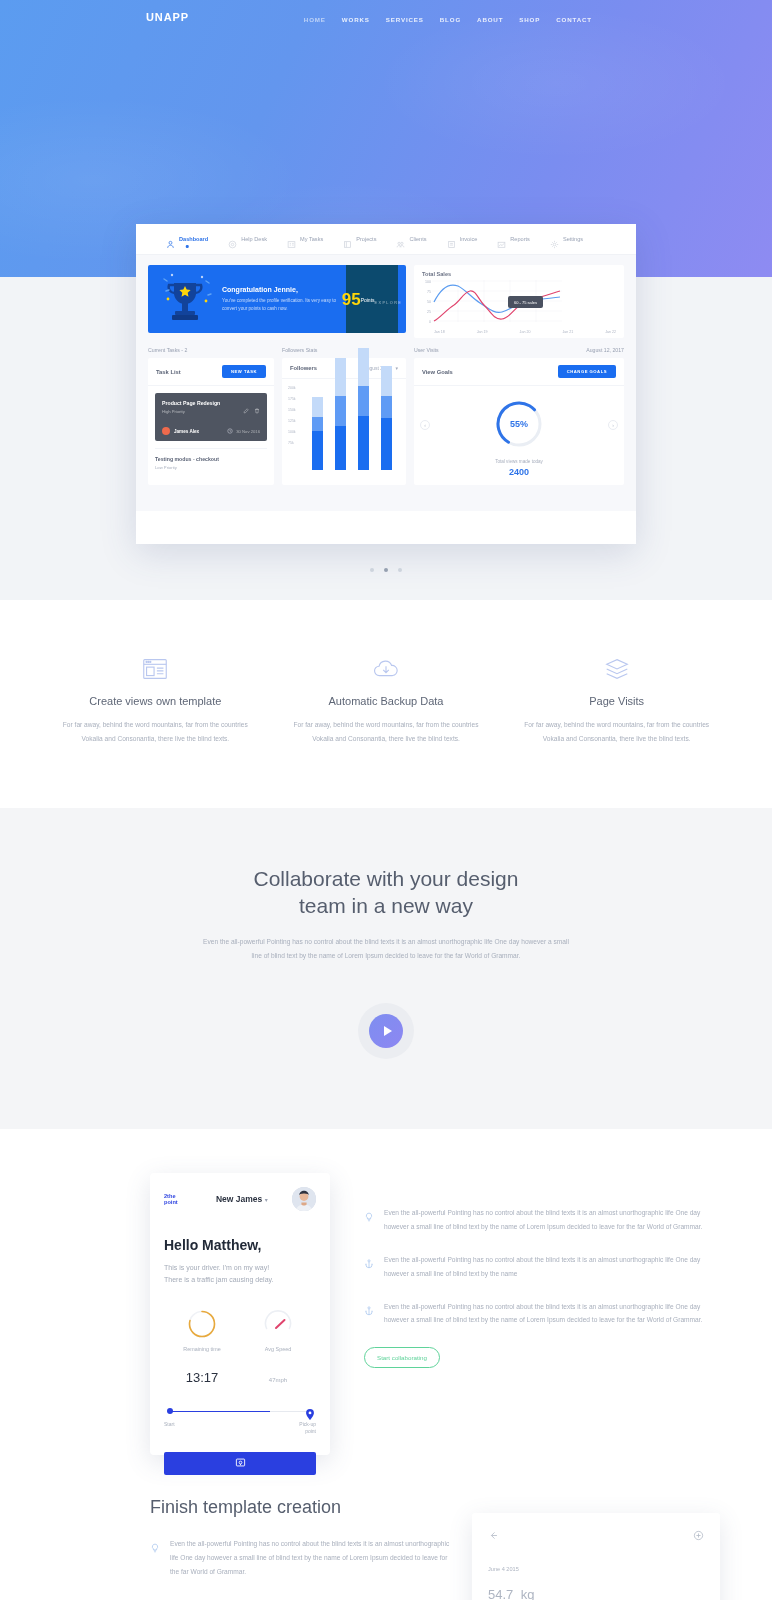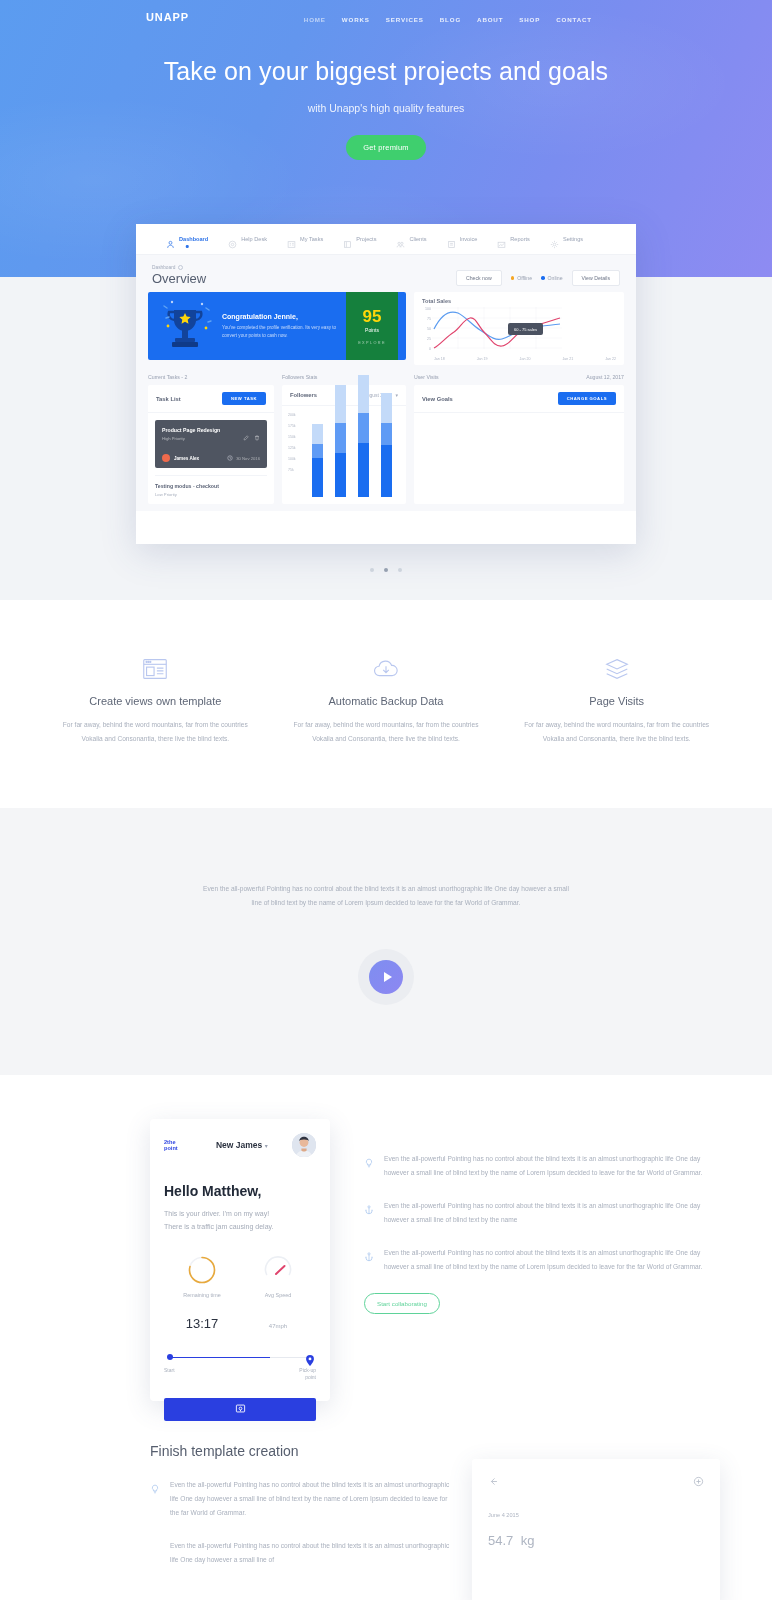--- a/index.html
+++ b/index.html
@@ -113,22 +113,22 @@
   .row1 { display:flex; gap:8px; }
   .congrat {
     flex:0 0 258px; height:68px; background:#1a6df0; border-radius:2px;
     display:flex; align-items:center; padding:0 8px; position:relative; overflow:hidden;
   }
   .trophy { width:62px; height:56px; position:relative; flex:0 0 62px; }
   .c-text { flex:1; padding-left:4px; }
   .c-title { color:#fff; font-size:7px; font-weight:bold; }
   .c-desc { color:rgba(255,255,255,.72); font-size:4.6px; line-height:1.65; margin-top:4px; }
   .points-box {
-    width:52px; height:68px; background:#15803d;
-    display:flex; flex-direction:column; align-items:center; justify-content:center;
+    width:52px; height:68px; background:#0c4a6e;
+    display:flex; align-items:center; justify-content:center;
   }
   .pt-num { color:#ffd60a; font-size:17px; font-weight:bold; line-height:1; }
   .pt-lbl { color:#fff; font-size:5px; margin-top:2px; }
   .pt-ex { color:rgba(255,255,255,.6); font-size:3.8px; letter-spacing:1.4px; margin-top:8px; }
 
   .sales-card { flex:1; background:#fff; border-radius:2px; padding:6px 8px; position:relative; }
   .sales-title { font-size:5.6px; color:#6d7486; font-weight:bold; }
   .spark { position:relative; height:52px; margin-top:3px; }
   .spark svg { position:absolute; left:10px; top:0; }
   .yax { position:absolute; left:0; top:0; height:44px; width:10px; }
@@ -270,21 +270,21 @@
   .b-ico { flex:0 0 10px; padding-top:2px; }
   .b-tx { font-size:6.6px; color:#a9b0bd; line-height:2.1; }
   .collab-btn {
     margin-top:20px; display:inline-block; border:1px solid #5fd39a; color:#5fd39a;
     background:#fff; font-size:6.2px; padding:6px 12px; border-radius:12px; cursor:pointer;
   }
 
   
   .finish { background:#fff; display:flex; padding:42px 0 0 0; }
   .fin-left { width:300px; margin-left:150px; flex:0 0 300px; }
-  .fin-t { font-size:14px; color:#565e6e; font-weight:normal; }
+  .fin-t { font-size:18px; color:#565e6e; font-weight:normal; }
   .fin-right { flex:1; margin:16px 52px 0 22px; }
   .wcard {
     background:#fff; border-radius:3px; box-shadow:0 6px 24px rgba(80,95,130,.14);
     padding:14px 16px 20px 16px; min-height:150px;
   }
   .wc-top { display:flex; align-items:center; color:#b5bcc8; }
   .wc-plus { margin-left:auto; }
   .wc-date { font-size:5.6px; color:#aeb5c2; margin-top:21px; }
   .wc-val { font-size:27px; color:#4b5260; font-weight:normal; line-height:1; margin-top:5px; }
   .wc-val span { font-size:13px; color:#aeb5c2; }
@@ -300,25 +300,20 @@
       <nav class="nav">
         <a href="#" class="active">HOME</a>
         <a href="#">WORKS</a>
         <a href="#">SERVICES</a>
         <a href="#">BLOG</a>
         <a href="#">ABOUT</a>
         <a href="#">SHOP</a>
         <a href="#">CONTACT</a>
       </nav>
     </div>
-    <div class="hero-copy">
-      <h1 class="hero-title">Take on your biggest projects and goals</h1>
-      <p class="hero-sub">with Unapp's high quality features</p>
-      <button class="btn-premium">Get premium</button>
-    </div>
   </section>
 
   <section class="sec-grey">
     <div class="dash-wrap">
 
 
       <div class="dash-nav">
         <div class="dnav-item active">
           <span class="dnav-ico">
             <svg width="9" height="9" viewBox="0 0 16 16" fill="none" stroke="#2f74e8" stroke-width="1.3">
@@ -388,41 +383,20 @@
             <svg width="9" height="9" viewBox="0 0 16 16" fill="none" stroke="#9aa3b5" stroke-width="1.3">
               <circle cx="8" cy="8" r="2.4"></circle>
               <path d="M8 1.5v2M8 12.5v2M1.5 8h2M12.5 8h2M3.5 3.5l1.4 1.4M11.1 11.1l1.4 1.4M12.5 3.5l-1.4 1.4M4.9 11.1l-1.4 1.4"></path>
             </svg>
           </span>
           <span class="dnav-label">Settings</span>
         </div>
       </div>
 
       <div class="dash-body">
-        <div class="ov-head">
-          <div>
-            <div class="crumb">
-              <span>Dashboard</span>
-              <span class="crumb-circ"></span>
-            </div>
-            <div class="ov-title">Overview</div>
-          </div>
-          <div class="ov-actions">
-            <button class="mini-btn">Check now</button>
-            <span class="legend">
-              <i class="ldot" style="background:#f5a623"></i>
-              <span>Offline</span>
-            </span>
-            <span class="legend">
-              <i class="ldot" style="background:#1a6df0"></i>
-              <span>Online</span>
-            </span>
-            <button class="mini-btn">View Details</button>
-          </div>
-        </div>
 
         <div class="row1">
           <div class="congrat">
             <div class="trophy">
               <svg width="62" height="56" viewBox="0 0 62 56">
                 <path d="M18 12h22v10a11 11 0 0 1-22 0z" fill="#12439b"></path>
                 <path d="M18 14h-5a6 6 0 0 0 6 8M40 14h5a6 6 0 0 1-6 8" stroke="#12439b" stroke-width="2.4" fill="none"></path>
                 <rect x="26" y="32" width="6" height="8" fill="#12439b"></rect>
                 <rect x="19" y="40" width="20" height="4" rx="1" fill="#12439b"></rect>
                 <rect x="16" y="44" width="26" height="5" rx="1" fill="#0f3a88"></rect>
@@ -576,20 +550,33 @@
           <div class="col col-c">
             <div class="sec-lbl">
               <span>User Visits</span>
               <span class="right">August 12, 2017</span>
             </div>
             <div class="panel">
               <div class="panel-h">
                 <span class="panel-t">View Goals</span>
                 <button class="blue-btn">CHANGE GOALS</button>
               </div>
+              <div class="goals">
+                <div class="ring">
+                  <svg width="52" height="52" viewBox="0 0 52 52">
+                    <circle cx="26" cy="26" r="21" fill="none" stroke="#eaeef4" stroke-width="3"></circle>
+                    <circle cx="26" cy="26" r="21" fill="none" stroke="#2f74e8" stroke-width="3" stroke-dasharray="72 132" stroke-linecap="round" transform="rotate(120 26 26)"></circle>
+                  </svg>
+                  <div class="ring-pct">55%</div>
+                </div>
+                <div class="arrow-c arrow-l">‹</div>
+                <div class="arrow-c arrow-r">›</div>
+                <div class="g-sub">Total views made today</div>
+                <div class="g-num">2400</div>
+              </div>
             </div>
           </div>
         </div>
       </div>
     </div>
 
     <div class="dots">
       <span></span>
       <span class="on"></span>
       <span></span>
@@ -629,20 +616,24 @@
             <path d="M5 16l11 5 11-5"></path>
             <path d="M5 21l11 5 11-5"></path>
         </svg>
       </div>
       <h3 class="feat-t">Page Visits</h3>
       <p class="feat-d">For far away, behind the word mountains, far from the countries Vokalia and Consonantia, there live the blind texts.</p>
     </div>
   </section>
 
   <section class="collab">
+    <h2 class="collab-t">
+      <span>Collaborate with your design</span><br>
+      <span>team in a new way</span>
+    </h2>
     <p class="collab-d" style="width:370px;margin-left:auto;margin-right:auto">Even the all-powerful Pointing has no control about the blind texts it is an almost unorthographic life One day however a small line of blind text by the name of Lorem Ipsum decided to leave for the far World of Grammar.</p>
     <div class="play-wrap">
       <div class="play">
           <i></i>
         </div>
     </div>
   </section>
 
   <section class="real">
     <div class="phone">

